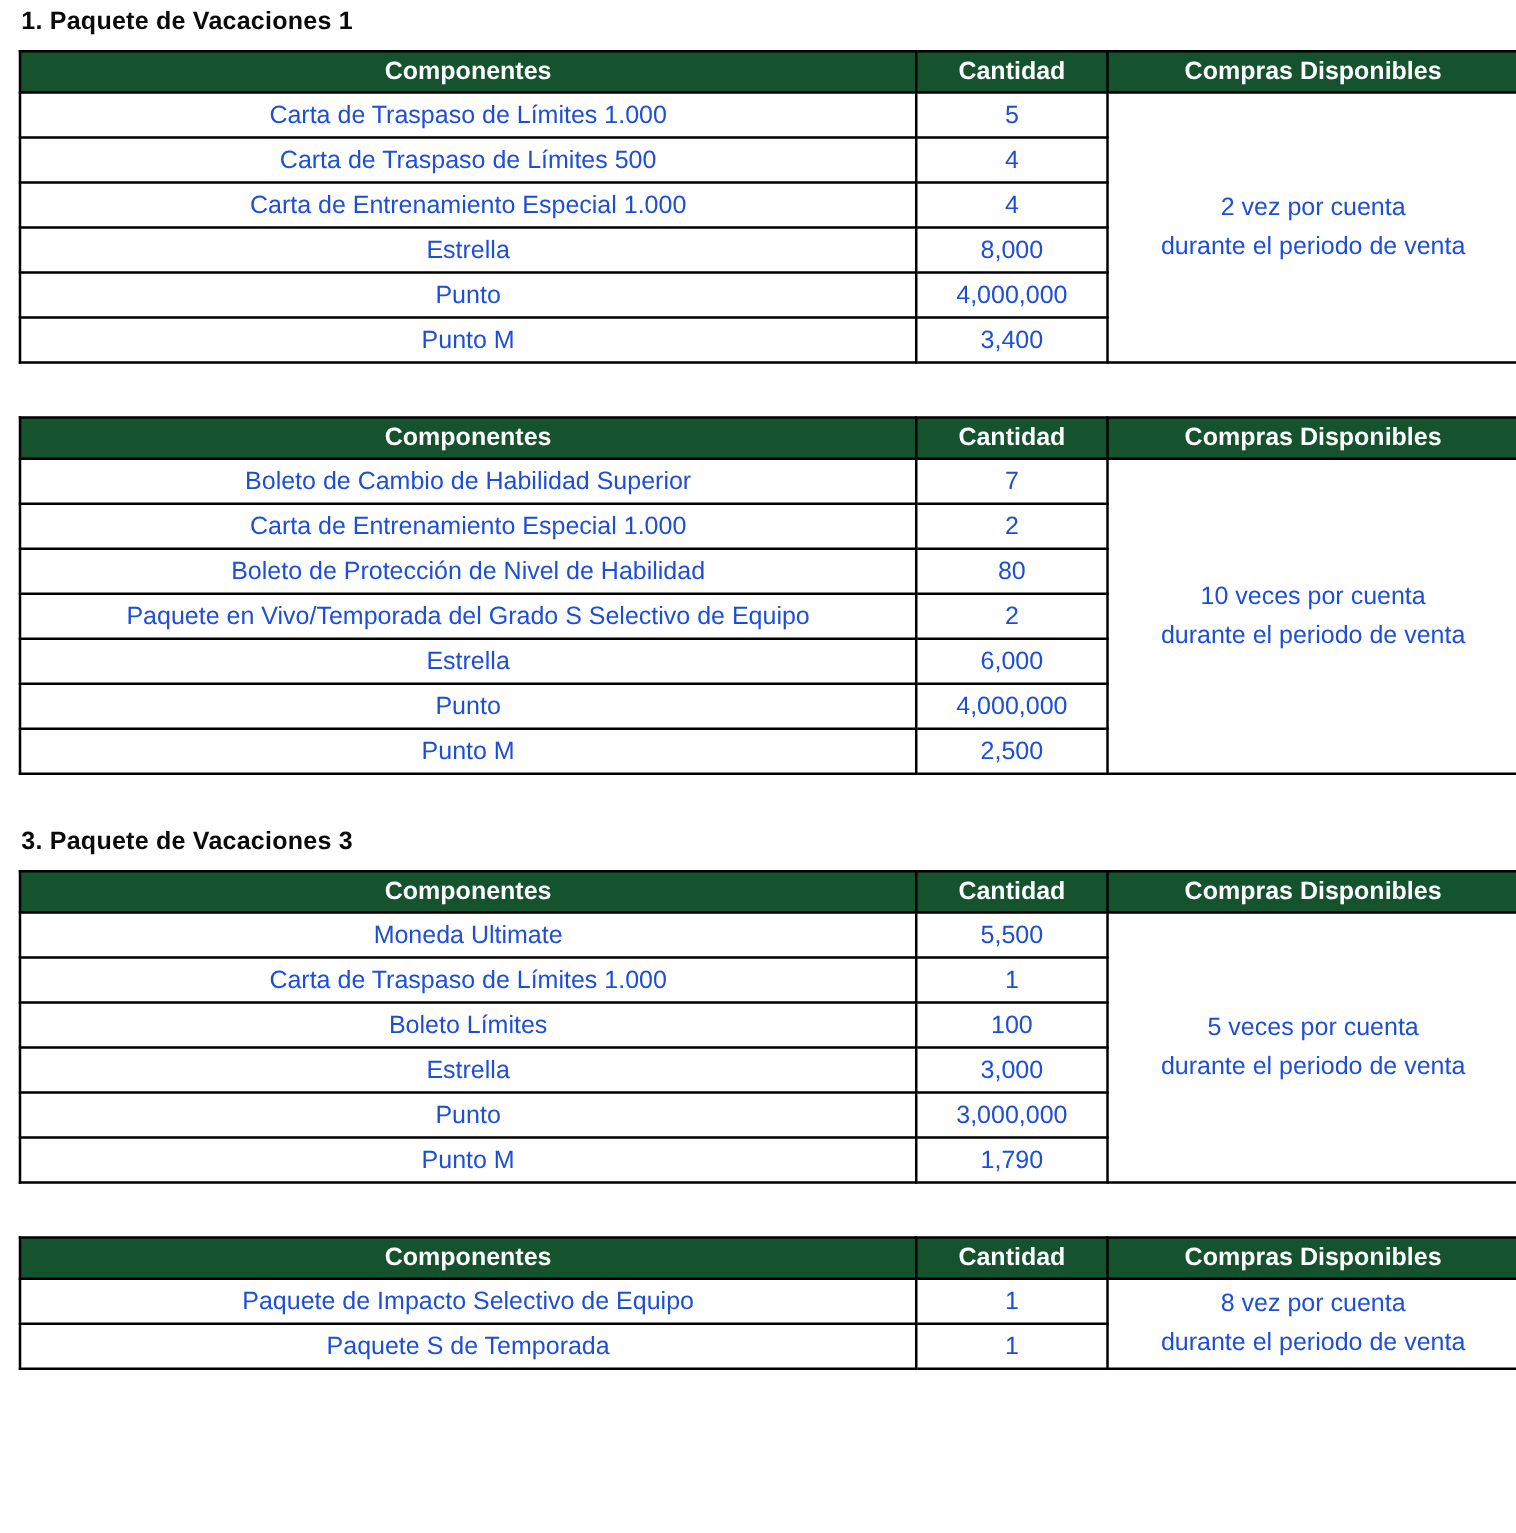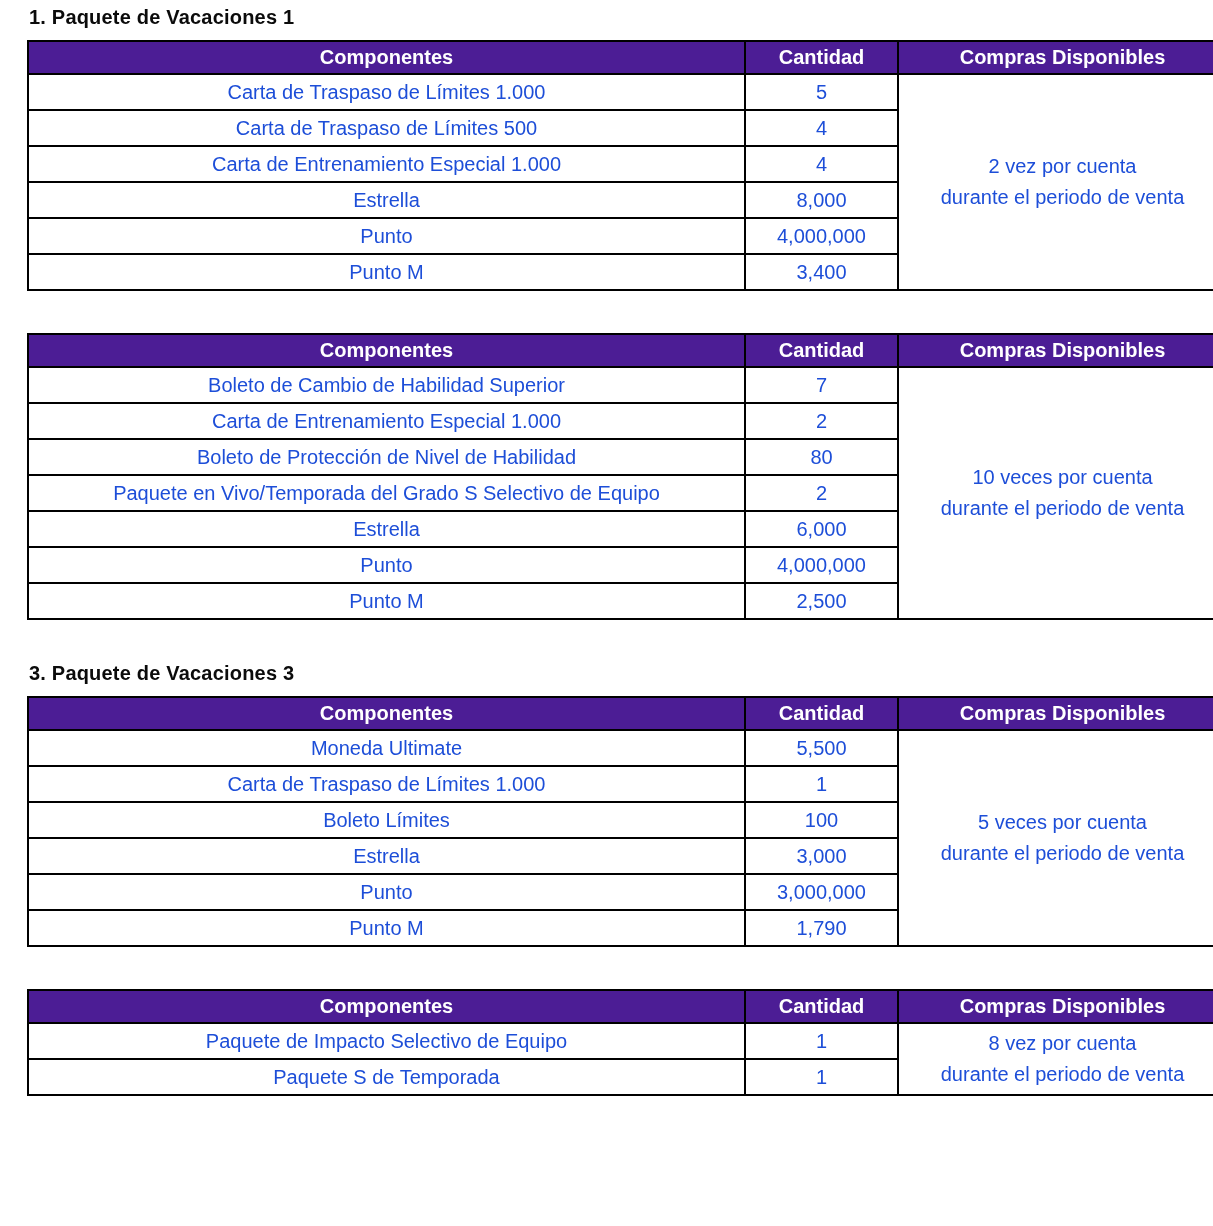--- a/index.html
+++ b/index.html
@@ -8,22 +8,21 @@
     background: #ffffff;
   }
   body {
     width: 1213px;
     height: 1226px;
     font-family: "Liberation Sans", sans-serif;
     color: #000000;
     overflow: hidden;
   }
   .page {
-    padding: 6px 6px 0 2px;
-    margin-left: 25px;
+    padding: 6px 6px 0 15px;
   }
   .section {
     margin-top: 0;
   }
   .section + .section {
     margin-top: 42px;
   }
   .section-title {
     font-size: 20px;
     font-weight: bold;
@@ -33,21 +32,21 @@
   }
   table.pkg {
     border-collapse: collapse;
     table-layout: fixed;
     width: 1199px;
   }
   table.pkg col.c-comp { width: 717px; }
   table.pkg col.c-qty  { width: 153px; }
   table.pkg col.c-avail{ width: 329px; }
   table.pkg th {
-    background: #4c1d95;
+    background: #14532d;
     color: #ffffff;
     font-size: 20px;
     font-weight: bold;
     height: 31px;
     border: 2px solid #000000;
     text-align: center;
     padding: 0;
   }
   table.pkg td {
     border: 2px solid #000000;

